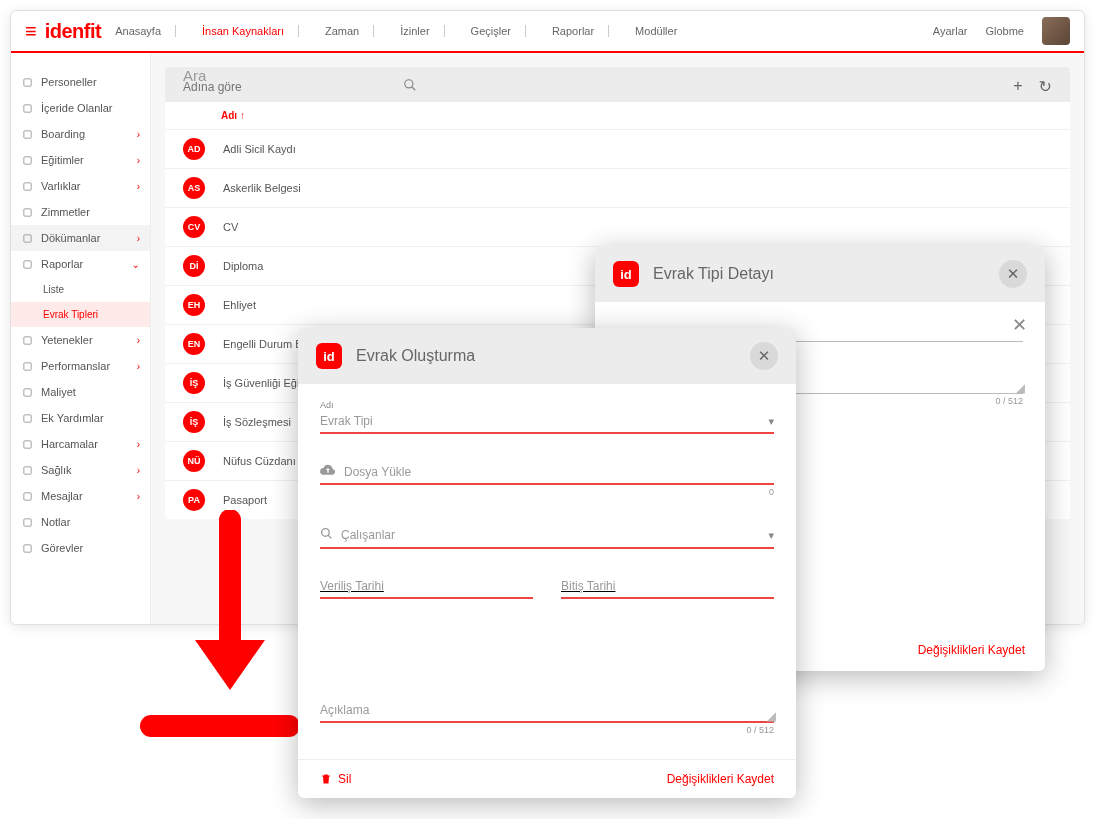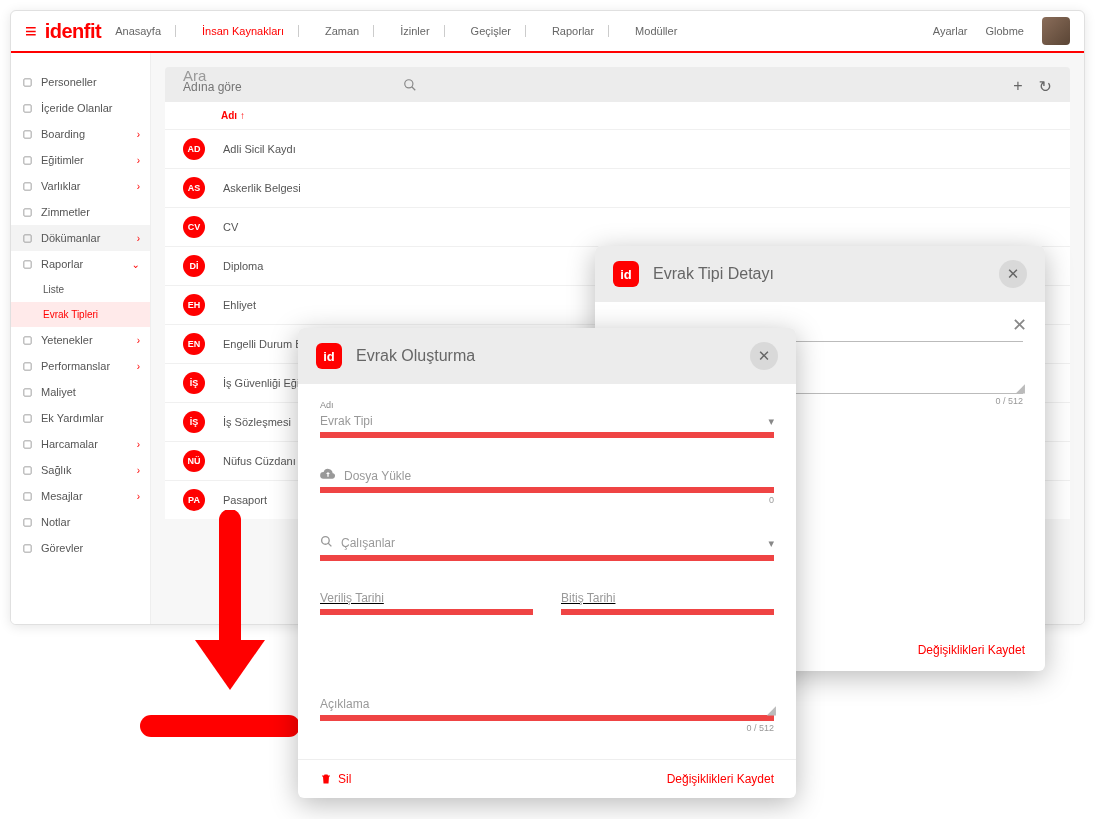--- a/index.html
+++ b/index.html
@@ -39,21 +39,21 @@
 .modal { position: absolute; background: #fff; border-radius: 6px; box-shadow: 0 6px 28px rgba(0,0,0,0.28); }
 .modal-detay { top: 246px; left: 595px; width: 450px; height: 425px; }
 .modal-create { top: 328px; left: 298px; width: 498px; height: 470px; z-index: 5; }
 .mod-head { display: flex; align-items: center; background: #ececec; padding: 14px 18px; border-radius: 6px 6px 0 0; }
 .mod-logo { width: 26px; height: 26px; background: #ff0000; color: #fff; font-weight: 700; font-size: 13px; display: flex; align-items: center; justify-content: center; border-radius: 6px; margin-right: 14px; }
 .mod-title { font-size: 16px; color: #666; font-weight: 300; }
 .mod-close { margin-left: auto; width: 28px; height: 28px; border-radius: 50%; background: #d9d9d9; color: #666; display: flex; align-items: center; justify-content: center; cursor: pointer; font-size: 15px; }
 .mod-body { padding: 16px 22px; }
 .field { position: relative; margin-bottom: 26px; }
 .field-label { font-size: 9px; color: #888; }
-.field-line { border-bottom: 6px solid #ef4444; padding: 4px 0; font-size: 12px; color: #999; display: flex; align-items: center; min-height: 22px; }
+.field-line { border-bottom: 2px solid #ef4444; padding: 4px 0; font-size: 12px; color: #999; display: flex; align-items: center; min-height: 22px; }
 .field-chev { margin-left: auto; color: #888; font-size: 11px; }
 .field-counter { text-align: right; font-size: 9px; color: #999; margin-top: 2px; }
 .field-row2 { display: flex; gap: 28px; }
 .field-row2 .field { flex: 1; text-decoration: underline; }
 .mod-foot { display: flex; align-items: center; padding: 12px 22px; border-top: 1px solid #eee; position: absolute; bottom: 0; left: 0; right: 0; }
 .sil { color: #ff0000; display: flex; align-items: center; gap: 6px; font-size: 12px; cursor: pointer; }
 .kaydet { margin-left: auto; color: #ff0000; font-size: 12px; cursor: pointer; }
 .modal-detay .detay-close { position: absolute; right: 18px; top: 68px; color: #888; font-size: 18px; cursor: pointer; }
 .modal-detay .line1 { border-bottom: 1px solid #bbb; margin: 0 22px; height: 40px; }
 .modal-detay .line2 { border-bottom: 1px solid #bbb; margin: 38px 22px 0; height: 14px; position: relative; }
@@ -362,21 +362,21 @@
         <div class="field-line">
             <span>Veriliş Tarihi</span>
           </div>
       </div>
       <div class="field">
         <div class="field-line">
             <span>Bitiş Tarihi</span>
           </div>
       </div>
     </div>
-    <div class="field" style="margin-top:52px;margin-bottom:4px">
+    <div class="field" style="margin-top:74px;margin-bottom:4px">
       <div class="field-line" style="position:relative">
         <span>Açıklama</span>
         <span style="position:absolute;right:-2px;bottom:-2px;color:#bbb;font-size:12px">◢</span>
       </div>
       <div class="field-counter">0 / 512</div>
     </div>
   </div>
   <div class="mod-foot">
     <span class="sil">
       <svg width="12" height="14" viewBox="0 0 24 24" fill="#ff0000">

